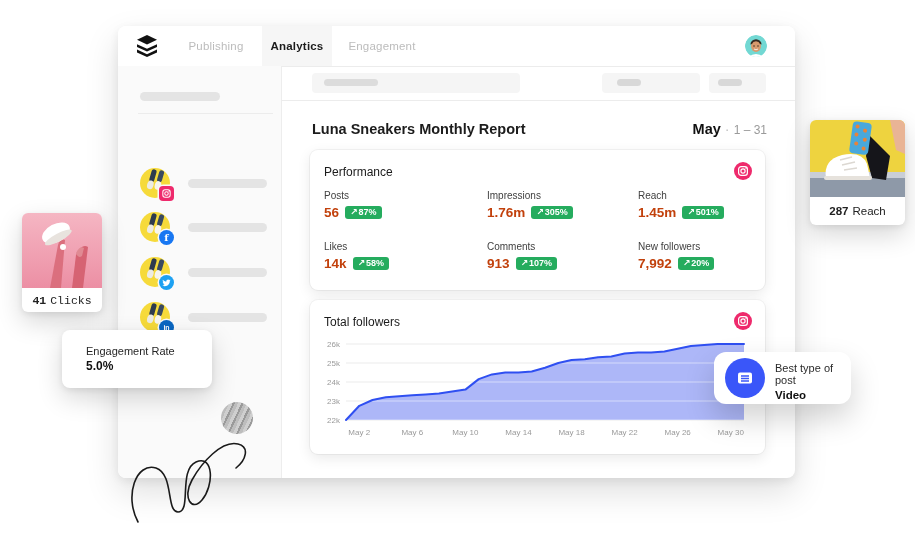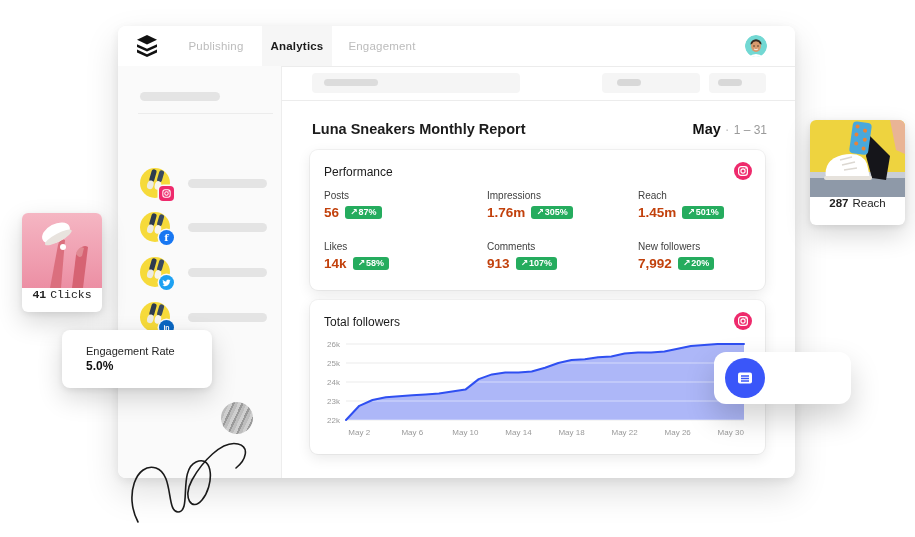--- a/index.html
+++ b/index.html
@@ -73,21 +73,21 @@
   .stat .val{font-size:13.5px;font-weight:bold;color:#c2410c;}
   .badge{background:#25AC5E;color:#fff;font-size:9px;font-weight:bold;
     padding:2px 5px;border-radius:3px;display:inline-flex;align-items:center;gap:1px;line-height:1.1;}
   .foll-card{top:274px;height:154px;}
   .chart{position:absolute;left:4px;top:32px;width:440px;height:115px;}
   
   .float{position:absolute;background:#fff;border-radius:6px;
     box-shadow:0 10px 26px rgba(0,0,0,.16),0 2px 6px rgba(0,0,0,.08);}
   .photo-card{overflow:hidden;}
   .photo-card svg{display:block;}
-  .photo-label{height:100%;display:flex;align-items:flex-start;justify-content:center;
+  .photo-label{height:100%;display:flex;align-items:center;justify-content:center;
     font-size:11.5px;color:#222;}
   .photo-label b{margin-right:4px;}
   .clicks-card{left:22px;top:213px;width:80px;height:99px;}
   .clicks-card .photo-label{height:24px;font-family:Liberation Mono, monospace;}
   .reach-card{left:810px;top:120px;width:95px;height:105px;}
   .reach-card .photo-label{height:28px;}
   .eng-card{left:62px;top:330px;width:134px;height:42px;border-radius:8px;
     padding:8px;display:flex;flex-direction:column;justify-content:center;}
   .eng-card .l1{font-size:11px;color:#262626;margin:0 0 2px 16px;}
   .eng-card .l2{font-size:12px;font-weight:bold;color:#111;margin-left:16px;}
@@ -404,17 +404,21 @@
   <div class="l2">5.0%</div>
 </div>
 
 <div class="float best-card">
   <div class="best-ic">
     <svg viewBox="0 0 16 16" width="16" height="16">
       <rect x="1" y="2.5" width="14" height="11" rx="2" fill="#fff"></rect>
       <path d="M4,6 h8 M4,8.5 h8 M4,11 h8" stroke="#3A56F9" stroke-width="1.4"></path>
     </svg>
   </div>
+  <div class="best-txt">
+    <div class="l1">Best type of post</div>
+    <div class="l2">Video</div>
+  </div>
 </div>
 
 <svg class="squiggle" viewBox="0 0 180 112">
   <path d="M18,104 C4,78 16,44 36,50 C54,56 46,94 58,94 C72,94 58,52 76,44 C94,36 94,68 82,82 C72,94 62,80 72,62 C82,44 102,22 118,26 C130,29 126,42 116,50" fill="none" stroke="#1a1a1a" stroke-width="1.6" stroke-linecap="round"></path>
 </svg>
 
 </body></html>

